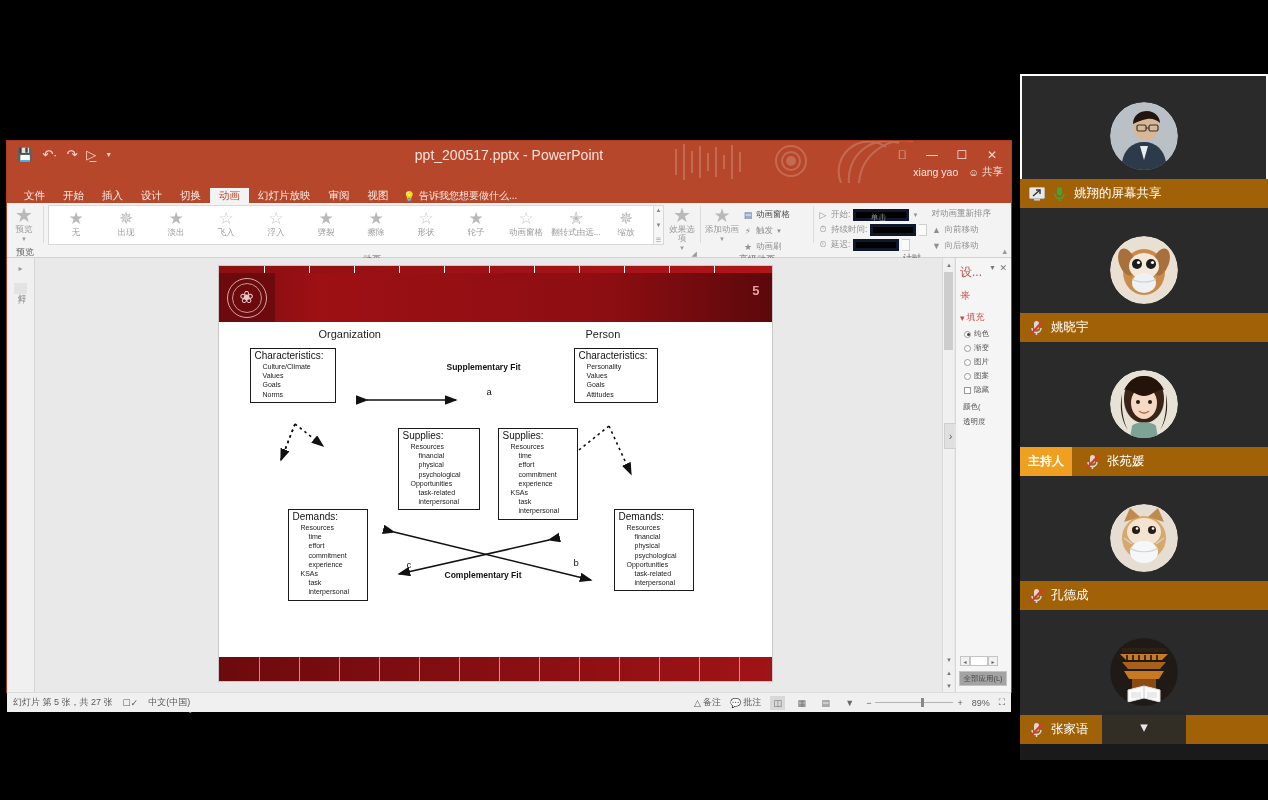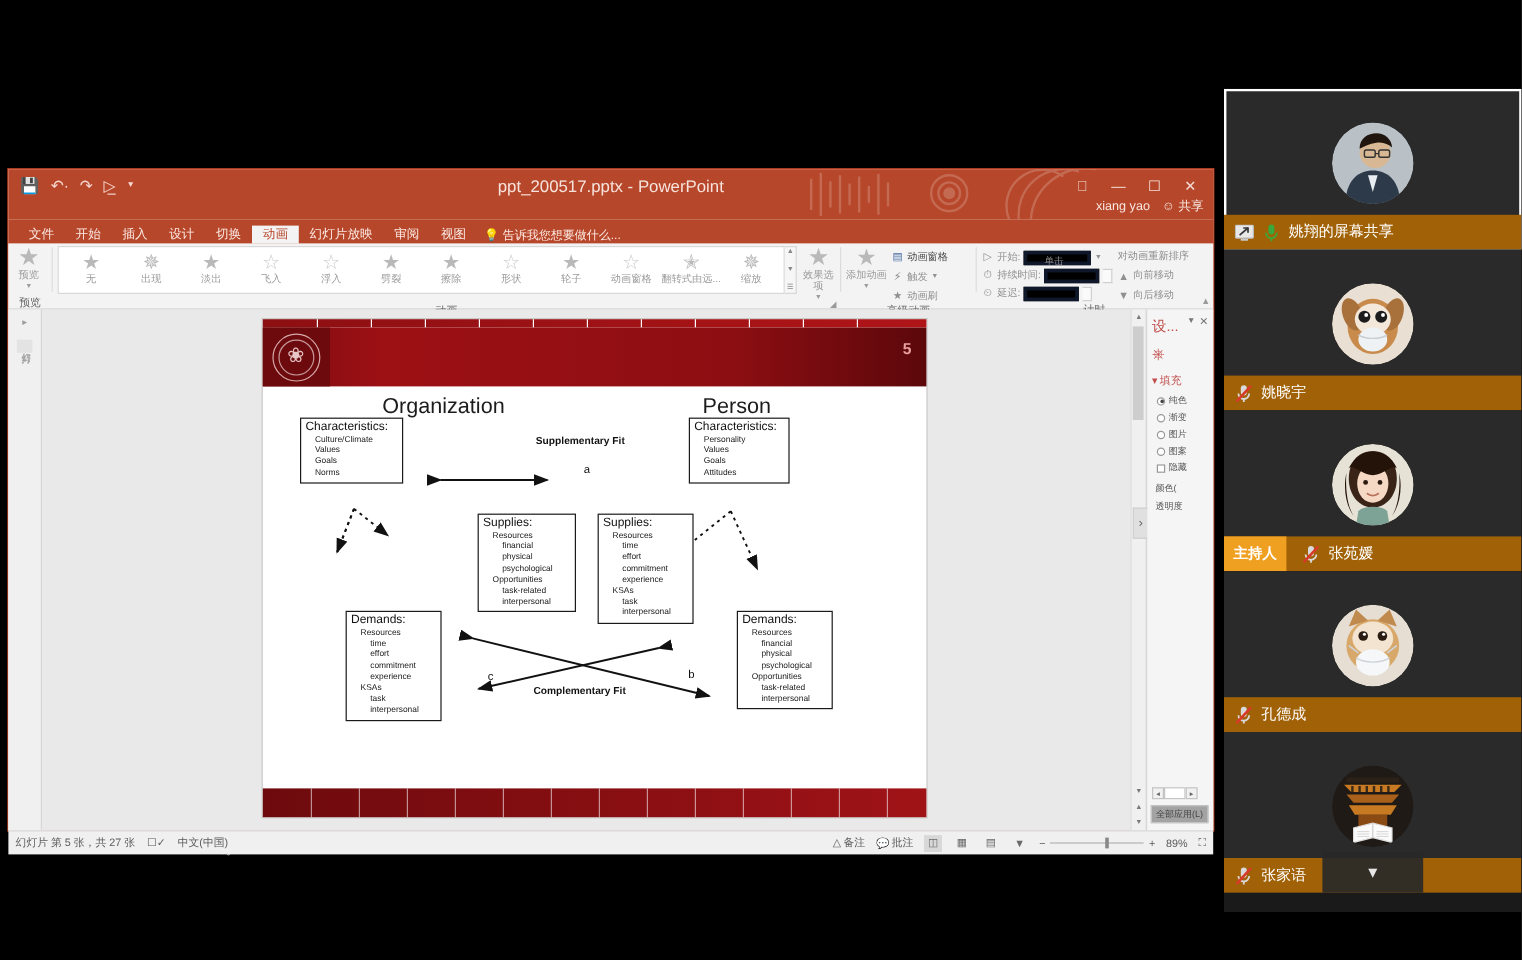--- a/index.html
+++ b/index.html
@@ -144,21 +144,21 @@
     position: absolute; right: 12px; top: 10px; color: #e8a0a0;
     font-size: 13px; font-weight: bold;
   }
   .slide-bottombar { position: absolute; left: 0; right: 0; bottom: 0; height: 24px;
     background: linear-gradient(90deg,#6d0a0d,#a01317); }
   .slide-bottombar .seg { position: absolute; top: 0; width: 1px; height: 24px; background: rgba(255,255,255,.55); }
 
   
   .diagram { position: absolute; left: 0; top: 58px; width: 553px; height: 330px;
     font-family: "Liberation Sans", sans-serif; }
-  .dg-head { position: absolute; font-size: 18px; color: #1c1c1c; }
+  .dg-head { position: absolute; font-size: 11px; color: #1c1c1c; }
   .dbox {
     position: absolute; border: 1.2px solid #1a1a1a; background: #fff;
     padding: 1px 4px 3px;
   }
   .dbox-title { font-size: 10px; color: #111; line-height: 12px; }
   .dbox ul { list-style: none; }
   .dbox li { font-size: 7px; color: #1a1a1a; line-height: 9.2px; padding-left: 8px; white-space: nowrap; }
   .dbox li.ind { padding-left: 16px; }
   .fitlabel { position: absolute; font-size: 8.5px; font-weight: bold; color: #111; }
   .pathlabel { position: absolute; font-size: 9.5px; color: #111; font-style: normal; }

